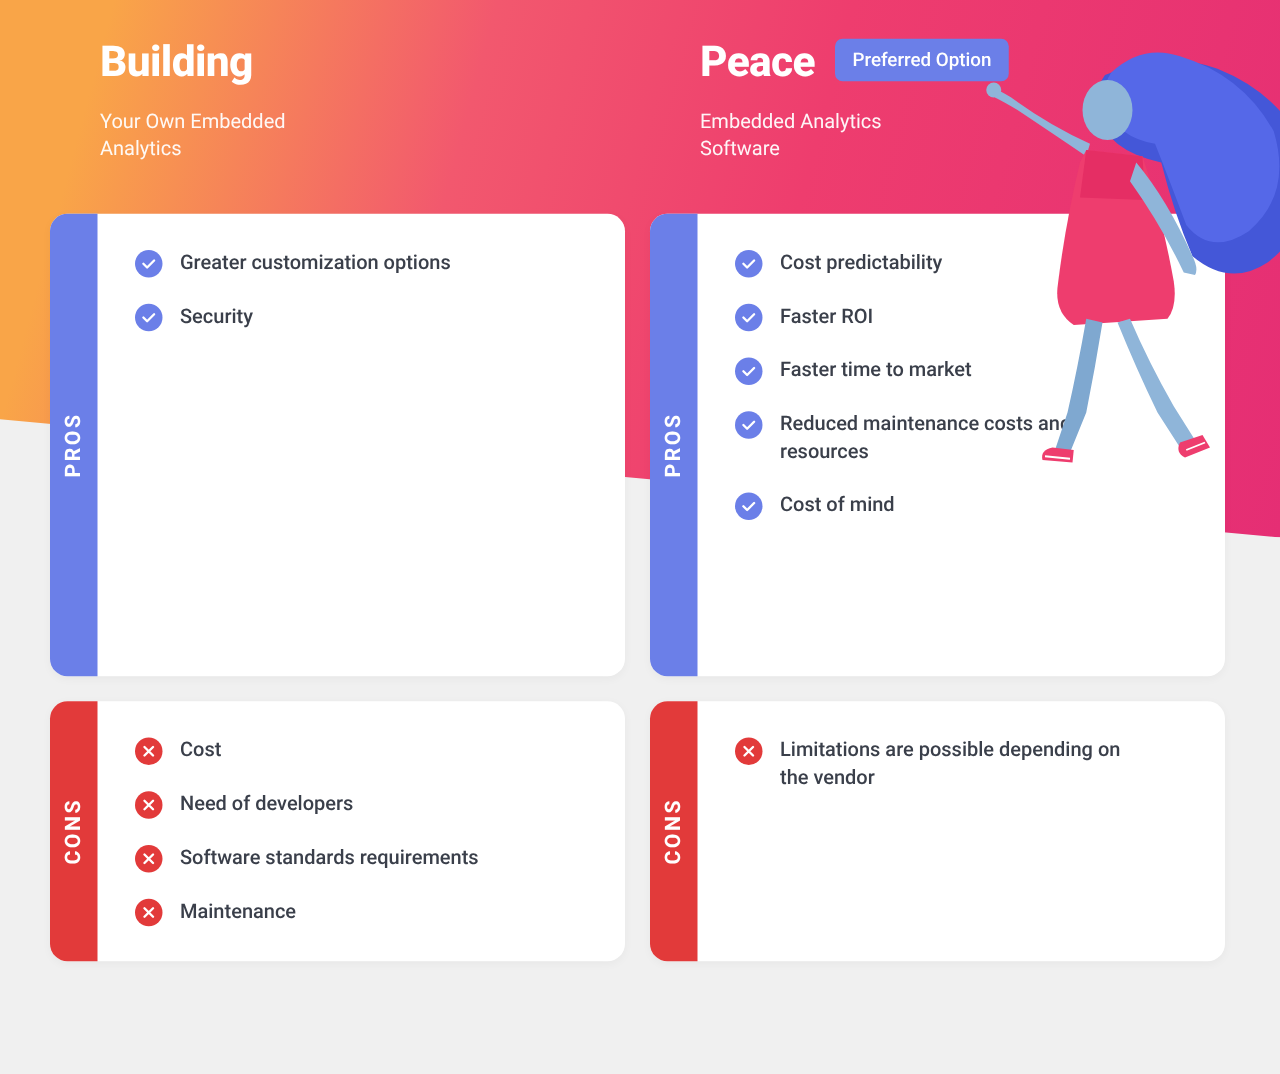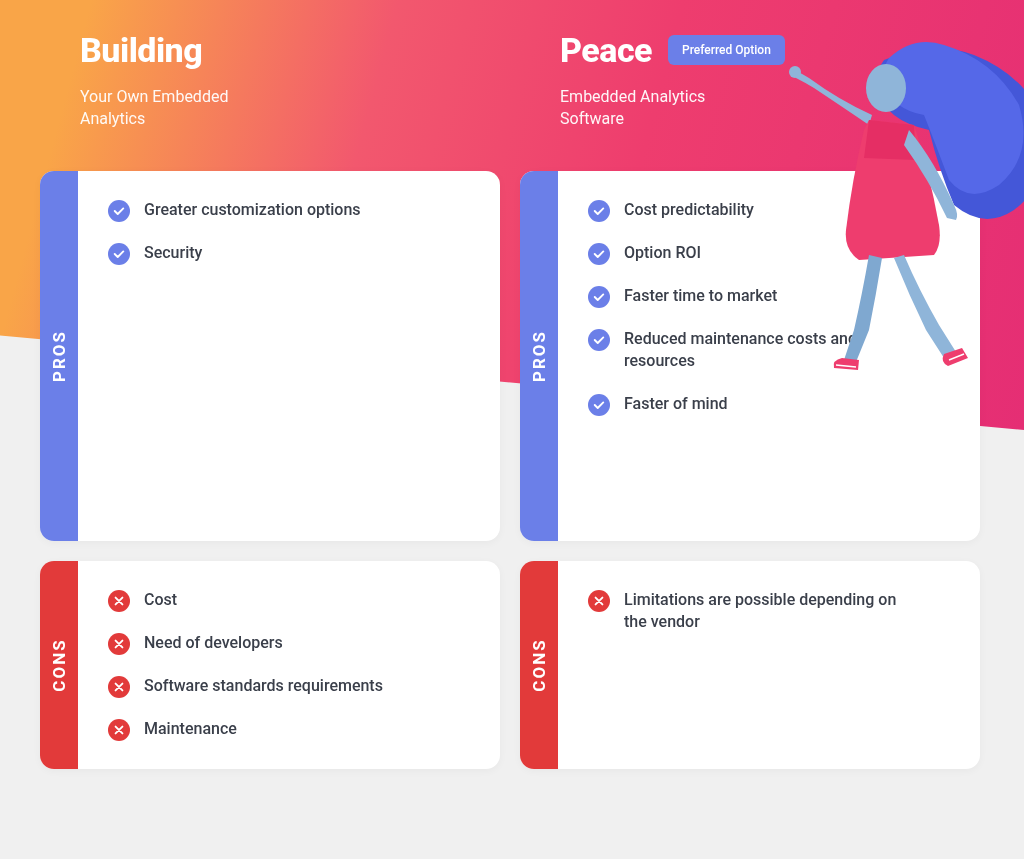--- a/index.html
+++ b/index.html
@@ -46,21 +46,21 @@
       max-width: 200px;
       line-height: 1.4;
     }
     .badge {
       display: inline-block;
       vertical-align: 8px;
       background: #6b7fe8;
       color: #fff;
       padding: 8px 14px;
       border-radius: 6px;
-      font-size: 12px;
+      font-size: 15px;
       font-weight: 500;
     }
     .card {
       background: #fff;
       border-radius: 14px;
       display: flex;
       box-shadow: 0 2px 8px rgba(0,0,0,0.04);
       min-height: 180px;
     }
     .card.pros-card { min-height: 370px; }
@@ -176,21 +176,21 @@
             </svg>
           </span>
         <span class="item-text">Cost predictability</span>
       </div>
       <div class="item">
         <span class="icon check">
             <svg viewBox="0 0 14 14">
               <path d="M2 7 L5.5 10.5 L12 4" stroke="#fff" stroke-width="2.2" fill="none" stroke-linecap="round" stroke-linejoin="round"></path>
             </svg>
           </span>
-        <span class="item-text">Option ROI</span>
+        <span class="item-text">Faster ROI</span>
       </div>
       <div class="item">
         <span class="icon check">
             <svg viewBox="0 0 14 14">
               <path d="M2 7 L5.5 10.5 L12 4" stroke="#fff" stroke-width="2.2" fill="none" stroke-linecap="round" stroke-linejoin="round"></path>
             </svg>
           </span>
         <span class="item-text">Faster time to market</span>
       </div>
       <div class="item">
@@ -200,21 +200,21 @@
             </svg>
           </span>
         <span class="item-text">Reduced maintenance costs and resources</span>
       </div>
       <div class="item">
         <span class="icon check">
             <svg viewBox="0 0 14 14">
               <path d="M2 7 L5.5 10.5 L12 4" stroke="#fff" stroke-width="2.2" fill="none" stroke-linecap="round" stroke-linejoin="round"></path>
             </svg>
           </span>
-        <span class="item-text">Faster of mind</span>
+        <span class="item-text">Cost of mind</span>
       </div>
     </div>
   </div>
 
   <div class="card">
     <div class="tab cons">
       <span class="tab-label">CONS</span>
     </div>
     <div class="card-body">
       <div class="item">

